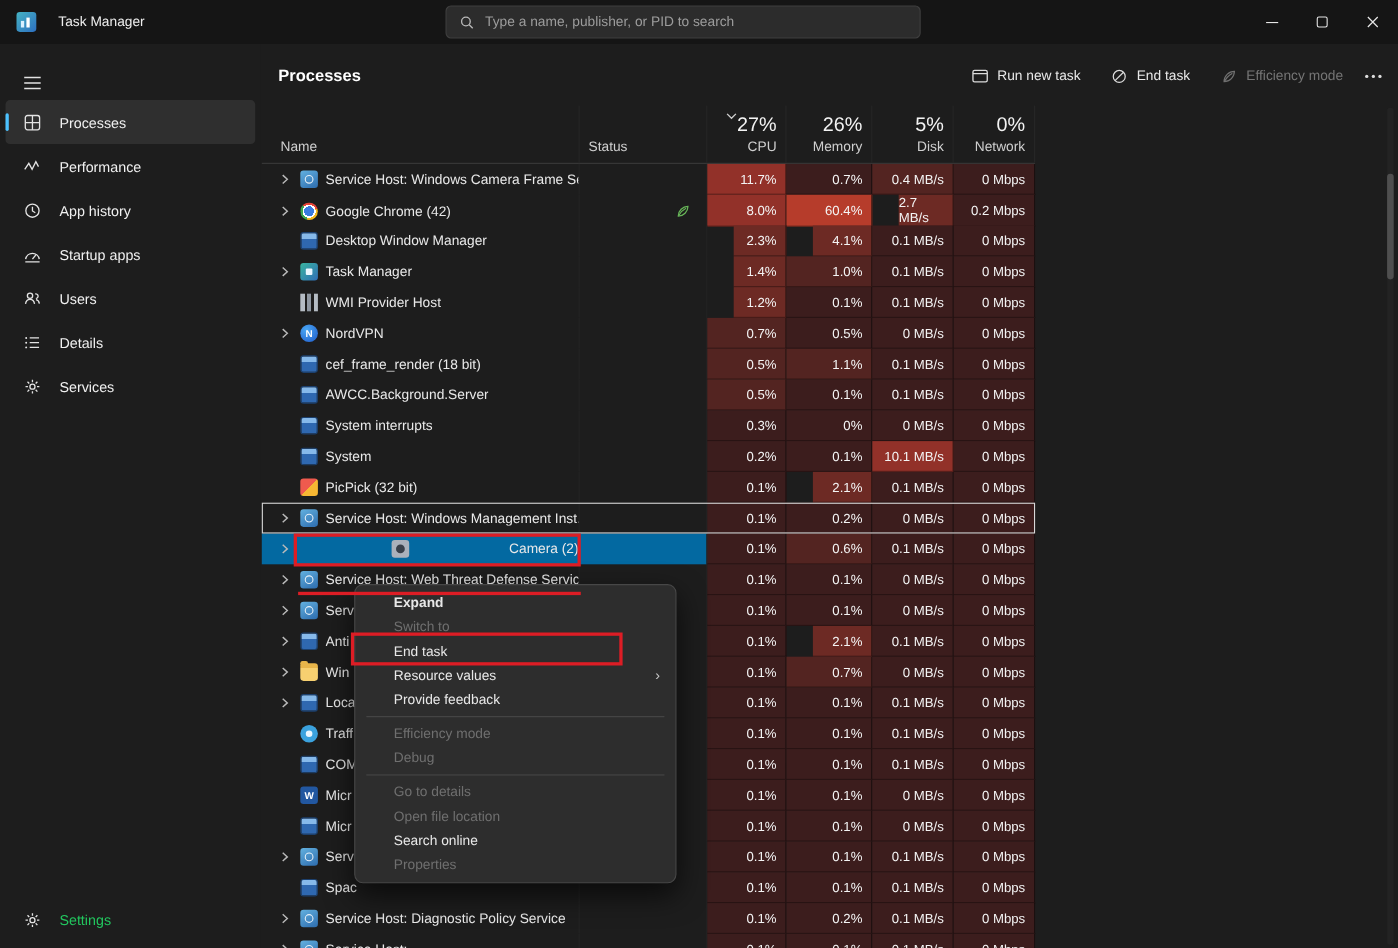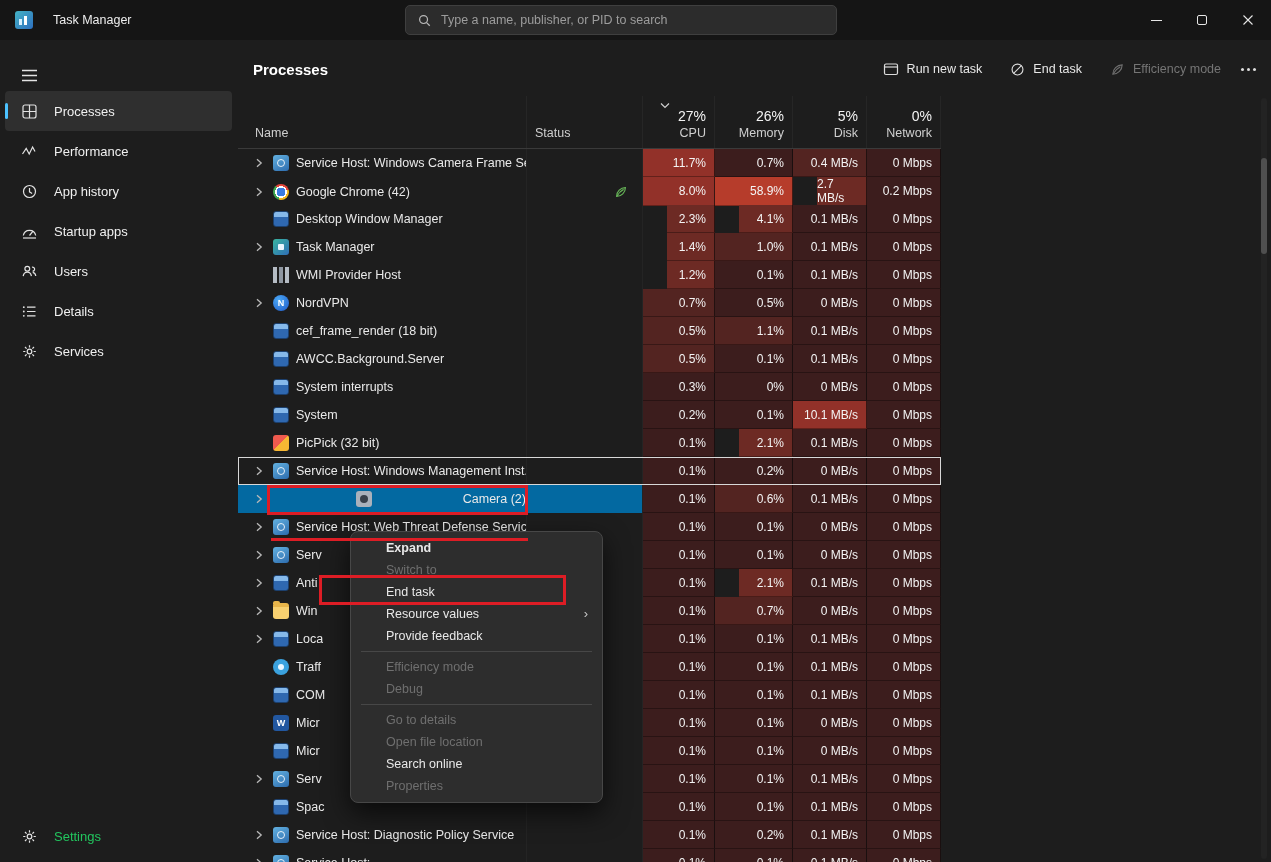--- a/index.html
+++ b/index.html
@@ -52,21 +52,21 @@
 
   
   .table { position:absolute; left:238px; top:96px; width:703px; bottom:0; }
   .thead { display:grid; grid-template-columns:289px 116px 72px 78px 74px 74px; height:53px;
            border-bottom:1px solid #3a3a3a; }
   .th { position:relative; display:flex; flex-direction:column; justify-content:flex-end; padding-bottom:8px;
         border-right:1px solid #262626; font-size:12.5px; color:#cfcfcf; }
   .th-name { padding-left:17px; }
   .th-status { padding-left:8px; }
   .th.metric { align-items:flex-end; padding-right:8px; }
-  .th .hval { font-size:14px; color:#f3f3f3; margin-bottom:2px; }
+  .th .hval { font-size:18px; color:#f3f3f3; margin-bottom:2px; }
   .sortchev { position:absolute; top:3px; left:16px; }
 
   .tbody { position:absolute; left:0; top:53px; right:0; }
   .prow { display:grid; grid-template-columns:289px 116px 72px 78px 74px 74px; height:28px; }
   .cell { display:flex; align-items:center; }
   .name-cell { padding-left:16px; gap:7px; border-right:1px solid #242424; overflow:hidden; white-space:nowrap; }
   .chev { width:12px; flex:0 0 12px; display:flex; align-items:center; }
   .chev.hidden { visibility:hidden; }
   .pname { font-size:12.5px; color:#e9e9e9; white-space:nowrap; overflow:hidden; }
   .status-cell { justify-content:flex-end; padding-right:14px; border-right:1px solid #242424; }
@@ -100,23 +100,23 @@
   .picon-folder::before { content:""; position:absolute; top:-2px; left:0; width:7px; height:3px;
                           background:#e8b54a; border-radius:2px 2px 0 0; }
   .picon-word { background:#2257a0; }
   .picon-word::after { content:"W"; position:absolute; inset:0; color:#fff; font-size:9px; font-weight:700;
                        display:flex; align-items:center; justify-content:center; }
   .picon-traffic { border-radius:50%; background:#3ba2de; }
   .picon-traffic::after { content:""; position:absolute; inset:5px; background:#eaf6ff; border-radius:50%; }
   .leaf { display:flex; }
 
   
-  .context-menu { position:absolute; left:322px; top:531px; width:253px; background:#2d2d2d;
+  .context-menu { position:absolute; left:322px; top:531px; width:293px; background:#2d2d2d;
                   border:1px solid #474747; border-radius:8px; box-shadow:0 10px 26px rgba(0,0,0,.65);
-                  padding:5px 0; z-index:40;margin-left:28px; }
+                  padding:5px 0; z-index:40; }
   .mitem { display:flex; align-items:center; justify-content:space-between; padding:4px 14px 4px 35px;
            font-size:12.5px; line-height:14px; color:#e8e8e8; }
   .mitem.bold { font-weight:700; }
   .mitem.disabled { color:#6f6f6f; }
   .msep { height:1px; background:#474747; margin:4px 10px; }
   .subarrow { color:#c6c6c6; font-size:13px; line-height:12px; }
 
   
   .ann-box { position:absolute; border:3px solid #dd1d25; z-index:70; pointer-events:none; }
   .ann-camera { left:267px; top:485px; width:261px; height:30px; }
@@ -337,21 +337,21 @@
           </div>
           <div class="cell status-cell">
             <span class="leaf">
               <svg width="14" height="14" viewBox="0 0 16 16" fill="none" stroke="#67b558" stroke-width="1.3">
                 <path d="M3 13C3 7.5 7.5 3 13 3c0 5.5-4.5 10-10 10z"></path>
                 <path d="M3.5 12.5C5.5 9 8 6.5 11 5"></path>
               </svg>
             </span>
           </div>
           <div class="cell heat h4">8.0%</div>
-          <div class="cell heat h5">58.9%</div>
+          <div class="cell heat h5">60.4%</div>
           <div class="cell heat h3">2.7 MB/s</div>
           <div class="cell heat h1">0.2 Mbps</div>
         </div>
         <div class="prow">
           <div class="cell name-cell">
             <span class="chev hidden">
               <svg width="10" height="10" viewBox="0 0 10 10">
                 <path d="M3 1.2L7.2 5L3 8.8" fill="none" stroke="#b9b9b9" stroke-width="1.3"></path>
               </svg>
             </span>

